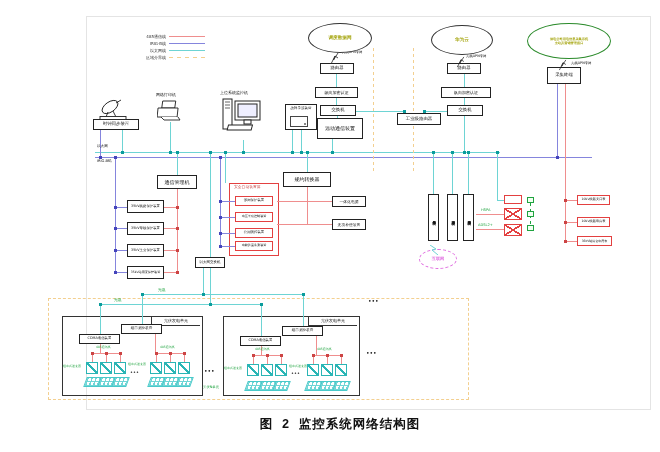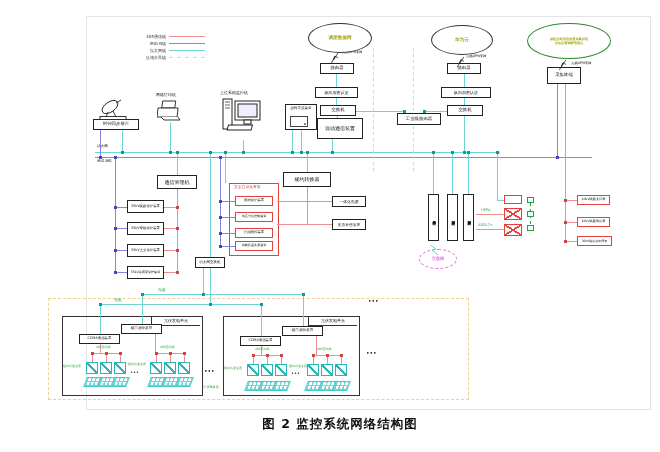--- a/index.html
+++ b/index.html
@@ -25,21 +25,21 @@
     repeating-linear-gradient(0deg,#6fd6d6 0,#6fd6d6 1.5px,transparent 1.5px,transparent 4px);}
   .lb{position:absolute;white-space:pre-line;line-height:1.15;}
   .cloud{position:absolute;border-radius:50%;background:#fff;display:flex;align-items:center;justify-content:center;text-align:center;font-weight:bold;line-height:1.25;white-space:pre-line;box-sizing:border-box;}
   .icon{position:absolute;}
   
   .legend{position:absolute;left:122px;top:33px;}
   .lg-row{display:flex;align-items:center;height:7px;}
   .lg-label{display:inline-block;width:44px;font-size:4px;text-align:right;padding-right:3px;color:#333;}
   .lg-line{display:inline-block;width:36px;height:1px;}
   
-  .title{position:absolute;left:220px;top:416px;width:240px;text-align:center;font-size:12.5px;font-weight:bold;letter-spacing:1px;color:#111;}
+  .title{position:absolute;left:220px;top:416px;width:240px;text-align:center;font-size:12.5px;font-weight:bold;letter-spacing:1px;color:#111;font-family:Liberation Mono, monospace;}
   .scr{position:absolute;left:4px;top:11px;width:16px;height:9px;border:0.5px solid #444;background:#fdfdfd;}
   .scr i{position:absolute;right:1px;bottom:1px;width:2px;height:2px;background:#888;}
 </style>
 </head>
 <body>
 
 <div id="stage">
   <div class="frame"></div>
 
   <div class="legend">

